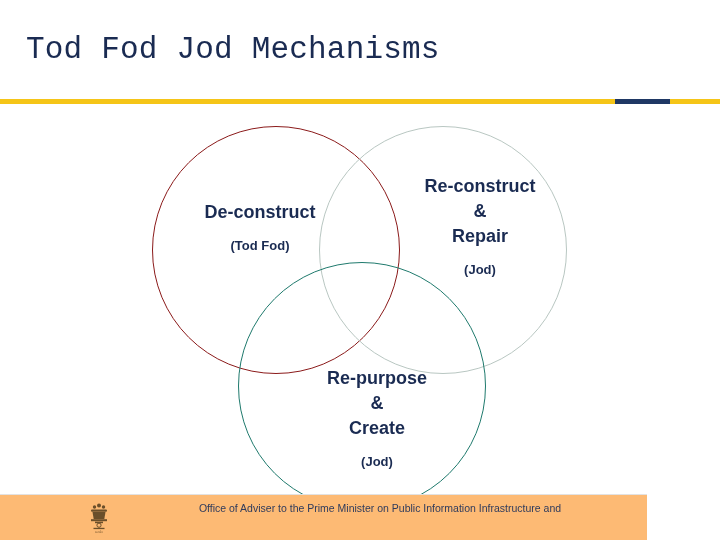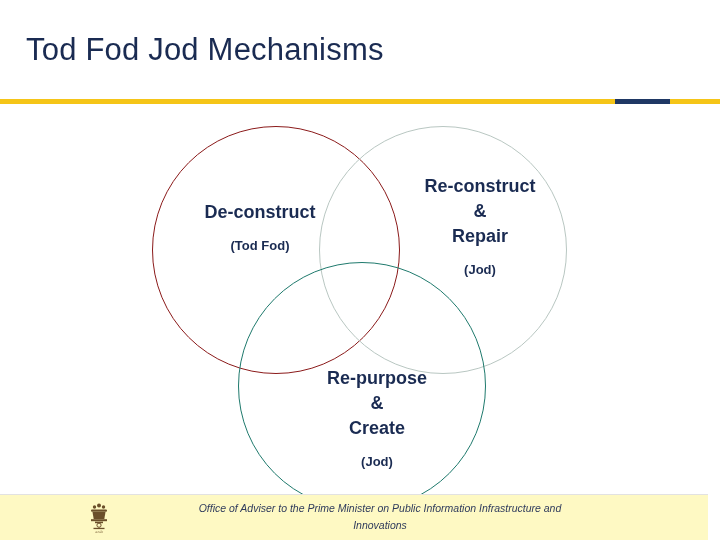--- a/index.html
+++ b/index.html
@@ -15,21 +15,21 @@
     position: relative;
   }
 
   
   .slide-title {
     position: absolute;
     left: 26px;
     top: 32px;
     font-size: 31px;
     color: #1a2b52;
-    font-family: Liberation Sans, sans-serif;
+    font-family: Liberation Mono, monospace;
     letter-spacing: 0.2px;
     white-space: nowrap;
   }
 
   
   .rule-wrap {
     position: absolute;
     left: 0;
     top: 99px;
     width: 720px;
@@ -119,25 +119,24 @@
     left: 292px;
     top: 262px;
     width: 170px;
   }
 
   
   .footer {
     position: absolute;
     left: 0;
     bottom: 0;
-    width: 708px;
+    width: 647px;
     height: 45px;
-    background: #fef9c3;
+    background: #fdba74;
     border-top: 1px solid #e2e2e2;
-    font-style: italic;
   }
   .footer-emblem {
     position: absolute;
     left: 86px;
     top: 5px;
     width: 26px;
     height: 34px;
   }
   .footer-text {
     position: absolute;
@@ -198,15 +197,14 @@
       <path d="M6.5 12 h13 l-1.2 7 h-10.6 z"></path>
       <path d="M5 19.2 h16 v2 h-16 z"></path>
       <rect x="9" y="21.6" width="8" height="1.6"></rect>
       <circle cx="13" cy="25.2" r="2.1" fill="none" stroke="#6b4f2a" stroke-width="1"></circle>
       <rect x="7.5" y="27.8" width="11" height="1.3"></rect>
     </g>
     <text x="13" y="32.6" font-size="3" text-anchor="middle" fill="#6b4f2a" font-family="Liberation Sans, sans-serif">सत्यमेव</text>
   </svg>
   <div class="footer-text">
     <div>Office of Adviser to the Prime Minister on Public Information Infrastructure and</div>
-    <div>Innovations</div>
   </div>
 </div>
 
 </body></html>

